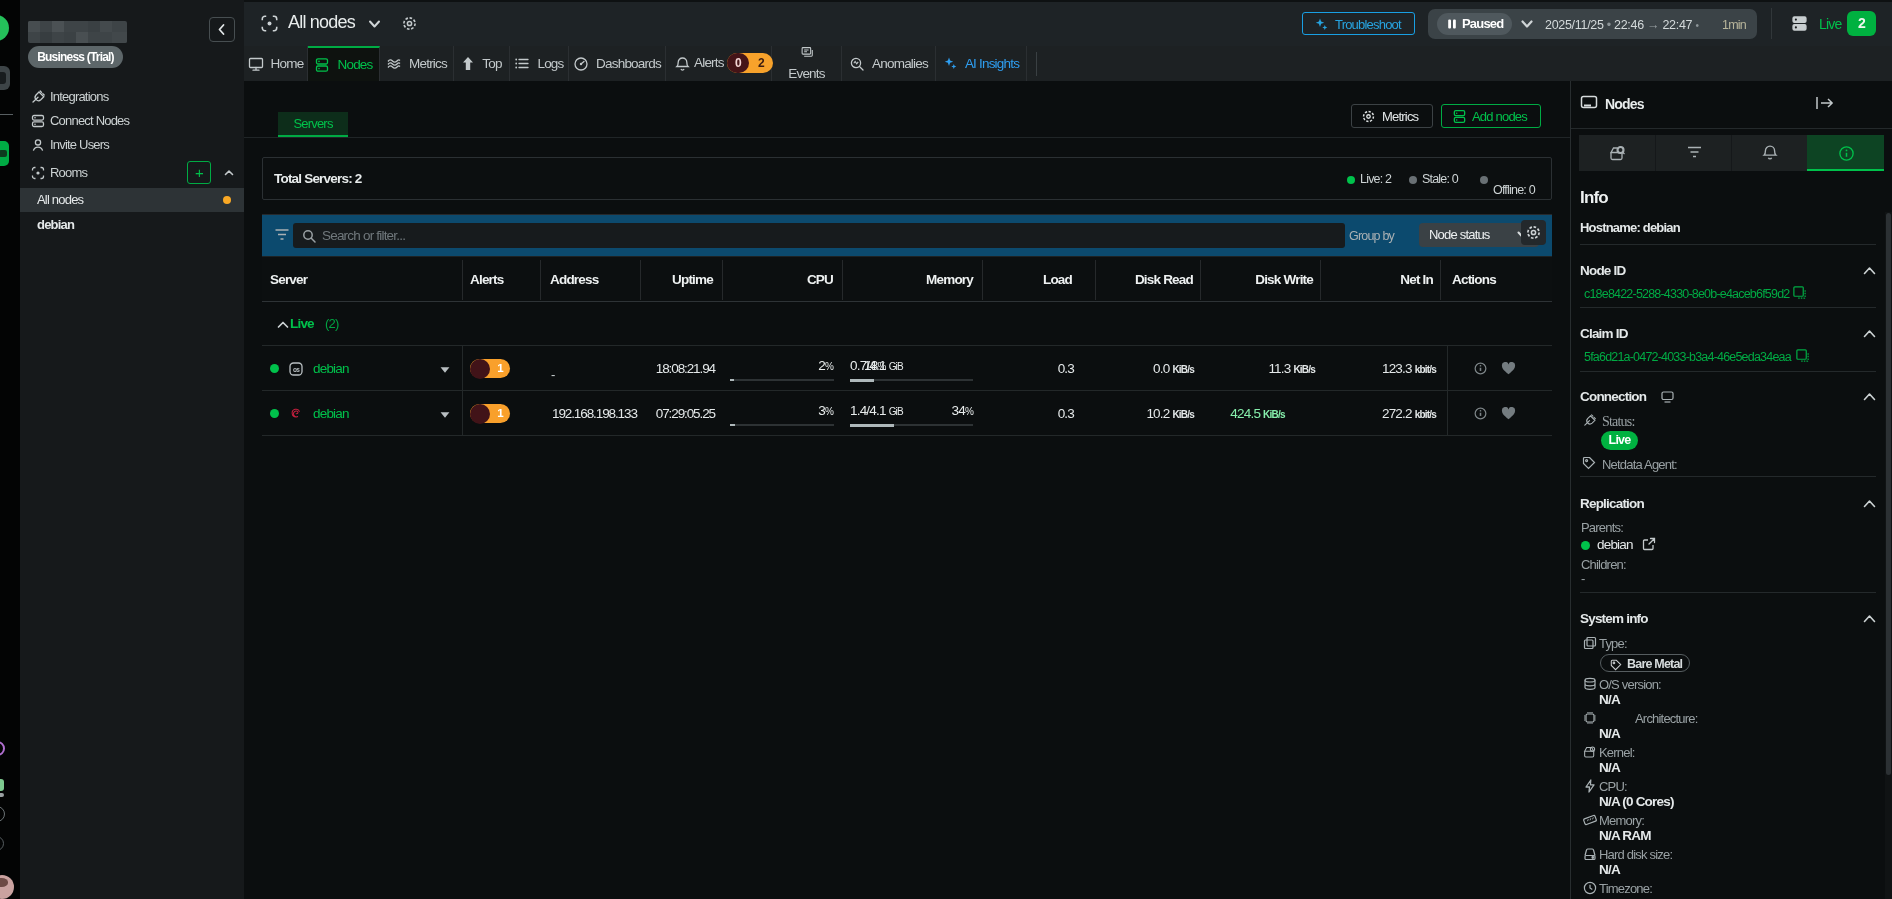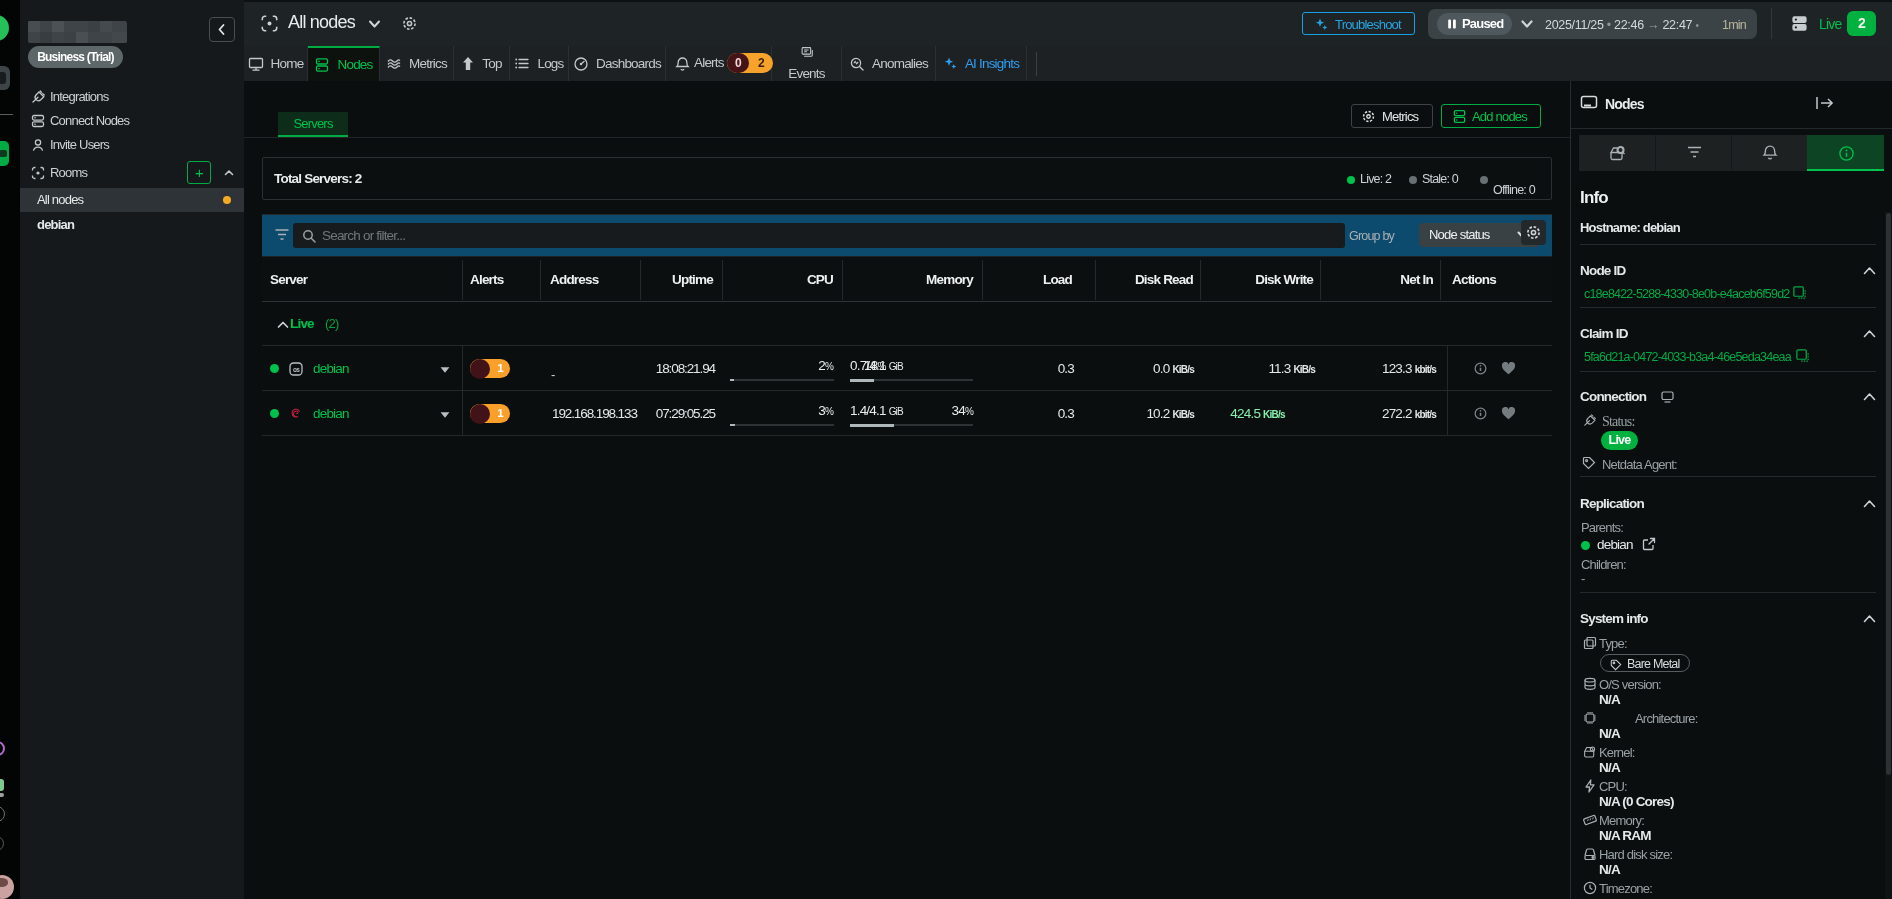--- a/index.html
+++ b/index.html
@@ -530,21 +530,21 @@
     <svg class="abs si-icon" style="left:12px;top:555px;" width="14" height="14" viewBox="0 0 14 14" fill="none" stroke="#aab2b5" stroke-width="1.2">
         <rect x="4" y="1.5" width="8.5" height="8.5" rx="1"></rect>
         <rect x="1.5" y="4" width="8.5" height="8.5" rx="1"></rect>
       </svg>
     <span class="abs muted" style="left:28px;top:555px;font-size:13px;">Type:</span>
     <div class="abs" style="left:29px;top:573px;width:90px;height:18px;border:1px solid #565d60;border-radius:9px;">
       <svg class="abs" style="left:9px;top:4px;" width="12" height="12" viewBox="0 0 14 14" fill="none" stroke="#c9ced0" stroke-width="1.2">
           <path d="M7.5 1.5 L12.5 6.5 L6.5 12.5 L1.5 7.5 L1.5 2.5 a1 1 0 0 1 1 -1 Z"></path>
           <circle cx="4.6" cy="4.6" r="1"></circle>
         </svg>
-      <span class="abs" style="left:26px;top:1.5px;font-size:12.5px;color:#d6dbdc;">Bare Metal</span>
+      <span class="abs" style="left:26px;top:1.5px;font-size:12.5px;color:#d6dbdc;font-weight:bold;">Bare Metal</span>
     </div>
     <svg class="abs" style="left:12px;top:596px;" width="14" height="14" viewBox="0 0 14 14" fill="none" stroke="#aab2b5" stroke-width="1.2">
         <ellipse cx="7" cy="3.2" rx="5" ry="1.8"></ellipse>
         <path d="M2 3.2 V7 c0 1 2.2 1.8 5 1.8 S12 8 12 7 V3.2 M2 7 v3.5 c0 1 2.2 1.8 5 1.8 s5 -0.8 5 -1.8 V7"></path>
       </svg>
     <span class="abs muted" style="left:28px;top:596px;font-size:13px;">O/S version:</span>
     <span class="abs" style="left:28px;top:611px;font-size:13.5px;font-weight:bold;color:#e4e8e9;">N/A</span>
     <svg class="abs" style="left:12px;top:630px;" width="14" height="14" viewBox="0 0 14 14" fill="none" stroke="#aab2b5" stroke-width="1.2">
         <rect x="3" y="3" width="8" height="8" rx="1.5"></rect>
         <path d="M5 1 v1.5 M7 1 v1.5 M9 1 v1.5 M5 11.5 v1.5 M7 11.5 v1.5 M9 11.5 v1.5 M1 5 h1.5 M1 7 h1.5 M1 9 h1.5 M11.5 5 h1.5 M11.5 7 h1.5 M11.5 9 h1.5" stroke-dasharray="1.2 0.8"></path>

